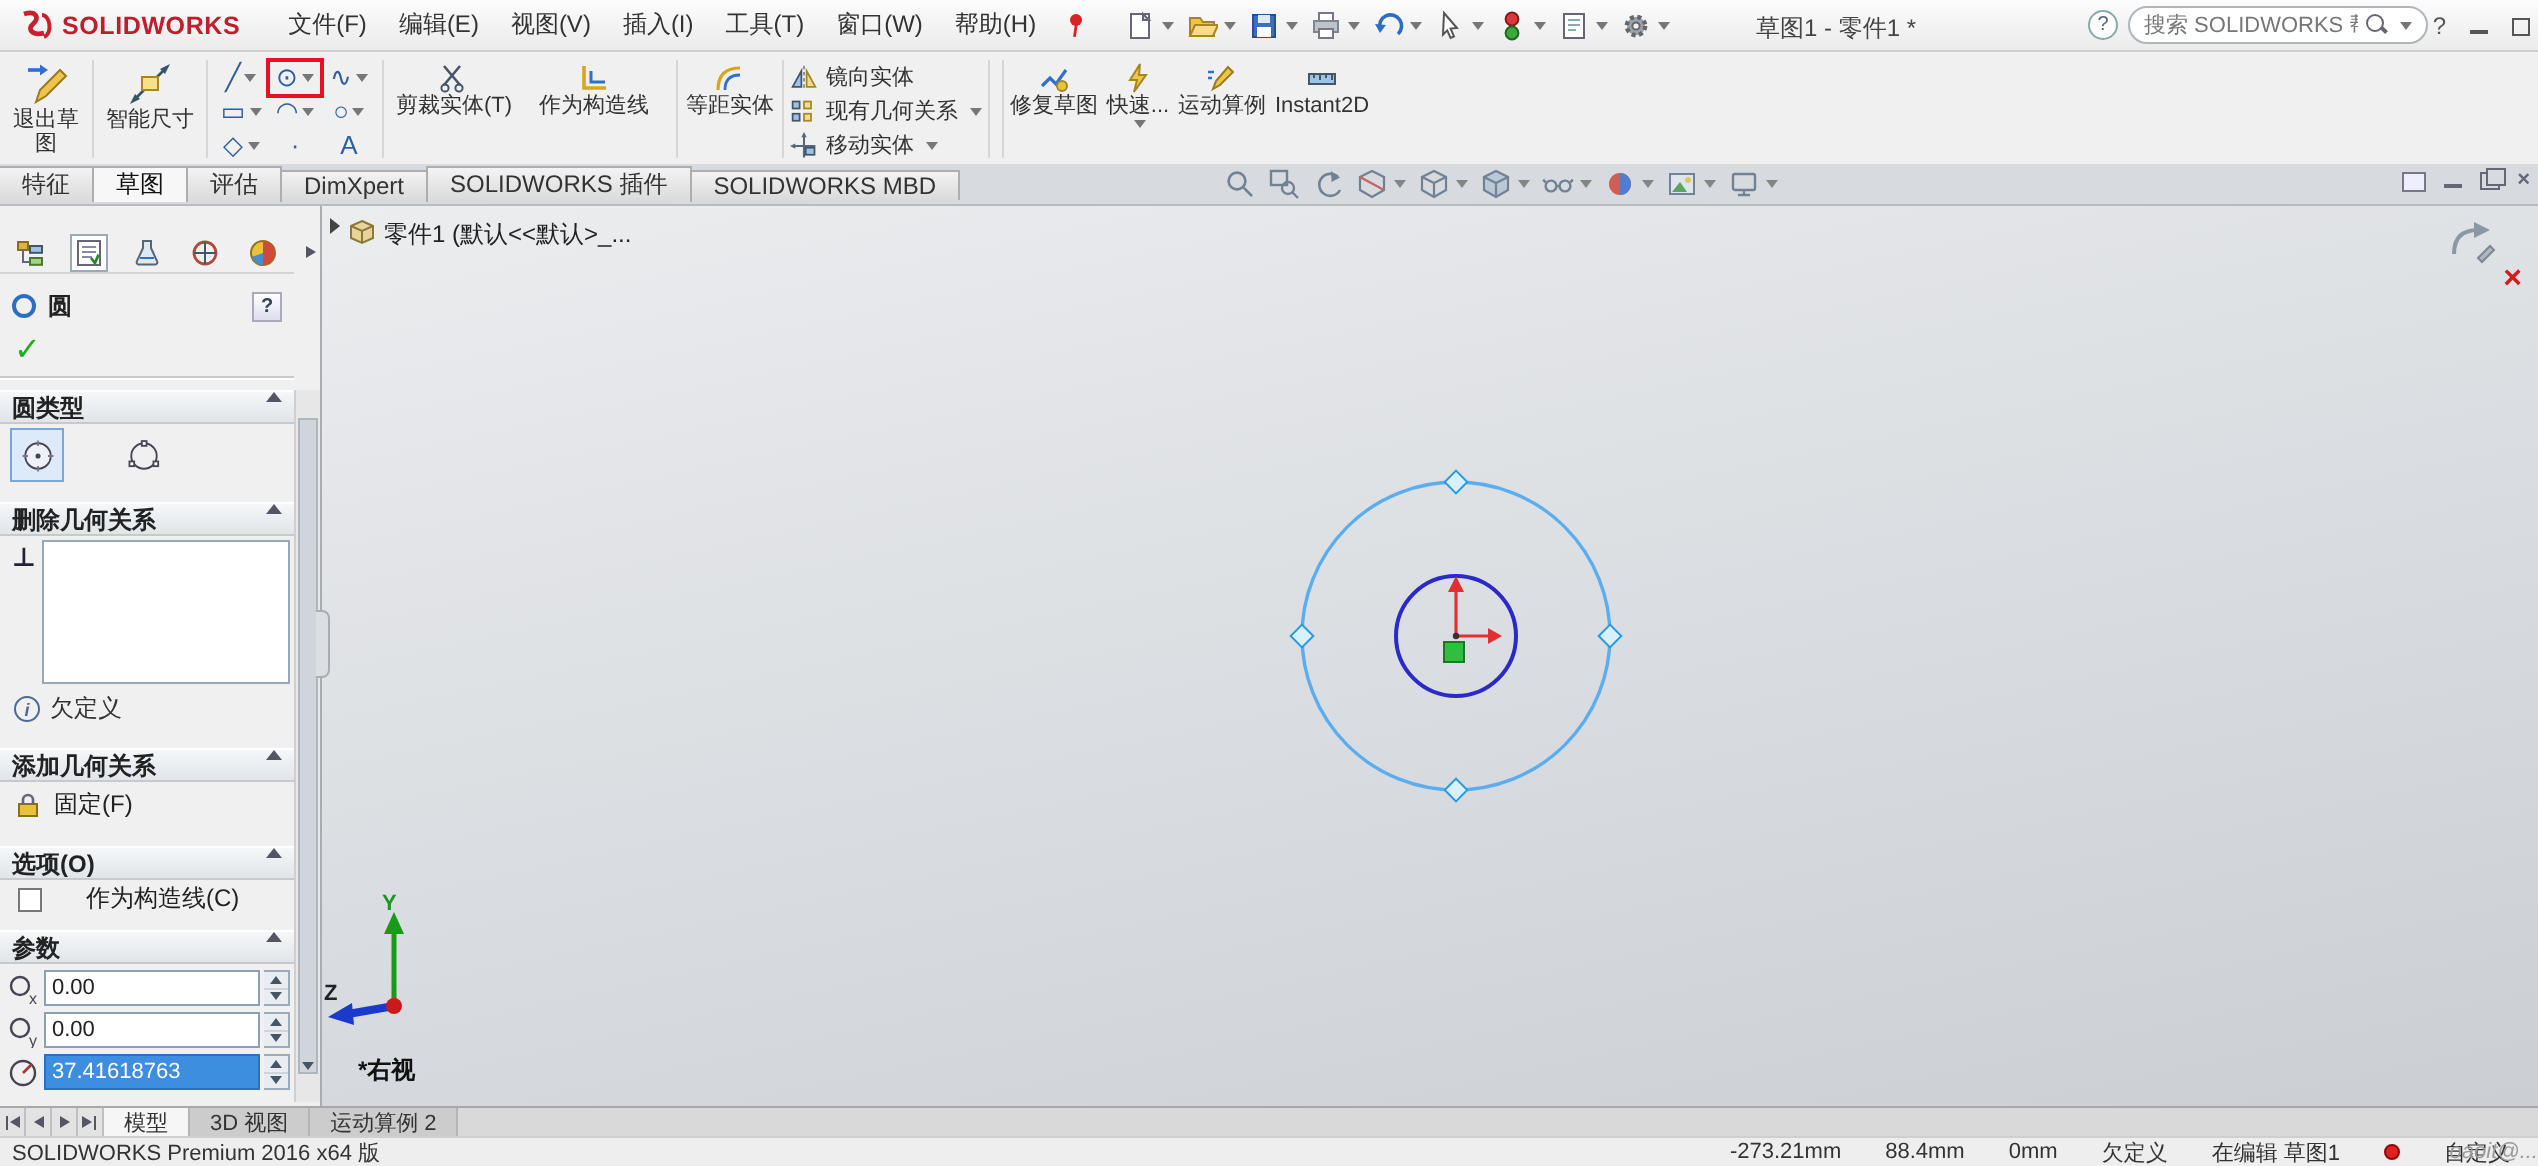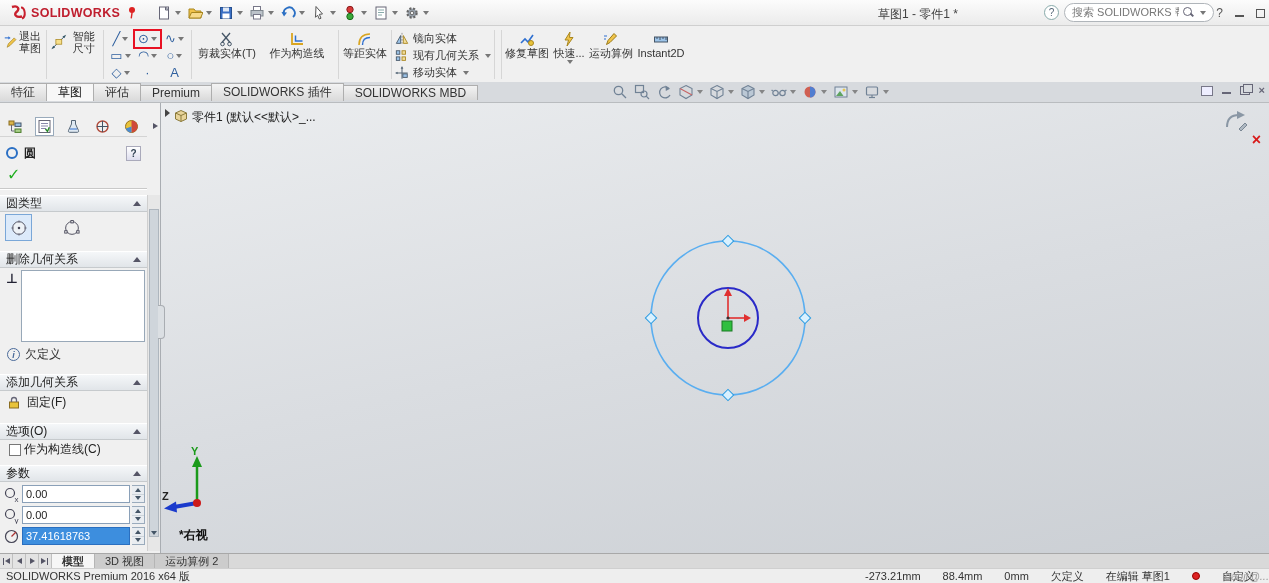--- a/index.html
+++ b/index.html
@@ -25,21 +25,21 @@
   .mag::before{content:"";position:absolute;left:0;top:0;width:7px;height:7px;border:1.5px solid #667;border-radius:50%}
   .mag::after{content:"";position:absolute;left:7px;top:7px;width:4px;height:1.6px;background:#667;transform:rotate(45deg)}
   .wctr{position:absolute;right:0;top:0;height:26px;display:flex;align-items:center;gap:12px;padding-right:4px}
   .wc-help{color:#555;font-size:12px}
   .wc-min{width:9px;height:8px;border-bottom:2px solid #555}
   .wc-max{width:9px;height:9px;border:1.5px solid #555}
 
   
   .ribbon{position:absolute;top:26px;left:0;right:0;height:56px;background:#f0f0f0;display:flex;align-items:flex-start;padding:3px 3px 0 3px}
   .rb-sep{width:1px;height:49px;background:#d6d6d6;margin:1px 3px;flex:0 0 auto}
-  .rb-big{width:40px;display:flex;flex-direction:row;align-items:center;text-align:center;font-size:11px;line-height:1.1;color:#333;padding-top:1px}
+  .rb-big{width:40px;display:flex;flex-direction:column;align-items:center;text-align:center;font-size:11px;line-height:1.1;color:#333;padding-top:1px}
   .rb-med{display:flex;flex-direction:column;align-items:center;text-align:center;font-size:11px;line-height:1.15;color:#333;padding-top:2px}
   .rb-stack{display:flex;flex-direction:column;gap:2px;padding-top:2px}
   .rb-row{display:flex;align-items:center;gap:4px;font-size:11px;height:15px;color:#333;white-space:nowrap}
   .tgrid{display:grid;grid-template-columns:repeat(3,27px);grid-auto-rows:17px;align-items:center;justify-items:center;padding-top:1px}
   .tcell{display:flex;align-items:center;justify-content:center;font-size:13px;color:#2e5f9e;width:25px;height:16px}
   .tcell.hl{outline:2px solid #e81123}
   .tg{line-height:1}
   .i24{width:24px;height:24px}.i20{width:20px;height:20px}.i16{width:16px;height:16px}.i14{width:14px;height:14px}
 
   
@@ -59,31 +59,31 @@
   .pm{position:absolute;top:103px;left:0;width:161px;height:450px;background:#f0f0f0;border-right:1px solid #a9adb2;font-size:12px}
   .pm-tabs{position:absolute;left:0;top:13px;width:147px;height:21px;display:flex;align-items:center;gap:10px;padding-left:6px;border-bottom:1px solid #d4d4d4}
   .pmtab{padding:1px;border:1px solid transparent}
   .pmtab.active{background:#fff;border-color:#9ab}
   .pm-ovf{width:0;height:0;border-top:3.5px solid transparent;border-bottom:3.5px solid transparent;border-left:5px solid #556;margin-left:2px}
   .pm-title{position:absolute;left:0;top:40px;width:147px;height:20px;display:flex;align-items:center;padding:0 6px;gap:6px;font-weight:bold}
   .circ-ic{width:12px;height:12px;border:2px solid #2a6fc4;border-radius:50%}
   .pm-help{margin-left:auto;width:15px;height:15px;border:1px solid #aab;background:linear-gradient(#fff,#dde);display:flex;align-items:center;justify-content:center;font-size:10px;color:#345}
   .pm-ok{position:absolute;left:7px;top:62px;color:#1fae1f;font-size:16px;font-weight:bold}
   .pm-div{position:absolute;left:0;top:85px;width:147px;height:2px;border-top:1px solid #c9c9c9;border-bottom:1px solid #fff}
-  .sech{position:absolute;left:0;width:147px;height:17px;display:flex;align-items:center;padding:0 6px;background:linear-gradient(#f5f7f9,#e1e5e9);border-top:1px solid #fff;border-bottom:1px solid #c6cacd;font-weight:normal;color:#222}
+  .sech{position:absolute;left:0;width:147px;height:17px;display:flex;align-items:flex-start;padding:0 6px;background:linear-gradient(#f5f7f9,#e1e5e9);border-top:1px solid #fff;border-bottom:1px solid #c6cacd;font-weight:bold;color:#222}
   .chup{margin-left:auto;width:0;height:0;border-left:4px solid transparent;border-right:4px solid transparent;border-bottom:5px solid #556}
   .circbtns{position:absolute;left:5px;top:111px;display:flex;gap:26px}
   .ctb{width:27px;height:27px;border:1px solid transparent;display:flex;align-items:center;justify-content:center;background:transparent}
   .ctb.sel{background:#dceafa;border-color:#7aa7d8}
   .perp{position:absolute;left:6px;top:168px;color:#223;font-size:13px;font-weight:bold}
   .relbox{position:absolute;left:21px;top:167px;width:124px;height:72px;background:#fff;border:1px solid #98a8b8}
   .pm-status{position:absolute;left:7px;top:243px;display:flex;align-items:center;gap:5px;color:#333}
   .infoc{width:13px;height:13px;border-radius:50%;border:1px solid #4a6a9a;color:#4a6a9a;font-size:9px;font-style:italic;font-weight:bold;display:flex;align-items:center;justify-content:center}
   .fixrow{position:absolute;left:7px;top:291px;display:flex;align-items:center;gap:6px;color:#222}
-  .optrow{position:absolute;left:9px;top:338px;display:flex;align-items:center;gap:3px;color:#222}
+  .optrow{position:absolute;left:9px;top:338px;display:flex;align-items:center;gap:22px;color:#222}
   .cb{width:12px;height:12px;background:#fff;border:1px solid #777}
   .prow{position:absolute;left:3px;width:142px;height:20px;display:flex;align-items:center;gap:2px}
   .picn{width:17px;flex:0 0 auto}
   .pinp{flex:1;height:18px;background:#fff;border:1px solid #8aa0b8;padding:0 3px;font-size:11px;display:flex;align-items:center;overflow:hidden;white-space:nowrap}
   .pinp.sel{background:#3d8ede;color:#fff;border-color:#2a6fc0}
   .spn{width:13px;height:18px;border:1px solid #9aabbc;border-left:none;display:flex;flex-direction:column;background:#e9edf1;flex:0 0 auto}
   .spn div{flex:1;display:flex;align-items:center;justify-content:center}
   .spn div:first-child{border-bottom:1px solid #cdd4da}
   .tri-u{width:0;height:0;border-left:3px solid transparent;border-right:3px solid transparent;border-bottom:4px solid #456}
   .tri-d{width:0;height:0;border-left:3px solid transparent;border-right:3px solid transparent;border-top:4px solid #456}
@@ -102,41 +102,50 @@
   .sketchsvg{position:absolute;left:0;top:0}
   .triadsvg{position:absolute;left:0;top:342px}
 
   
   .modeltabs{position:absolute;top:553px;left:0;right:0;height:15px;background:#d9d9d9;border-top:1px solid #a8a8a8;display:flex;align-items:stretch;font-size:11px}
   .mt-nav{display:flex;align-items:center;justify-content:center;width:13px;border-right:1px solid #c0c0c0;background:#e3e3e3}
   .tl{width:0;height:0;border-top:3.5px solid transparent;border-bottom:3.5px solid transparent;border-right:5px solid #556}
   .tr{width:0;height:0;border-top:3.5px solid transparent;border-bottom:3.5px solid transparent;border-left:5px solid #556}
   .bar{width:1.5px;height:7px;background:#556;margin:0 1px}
   .mt-tab{padding:0 10px;display:flex;align-items:center;border-right:1px solid #b5b5b5;background:#cccccc;color:#333;white-space:nowrap}
-  .mt-tab.active{background:#f6f6f6;font-weight:bold}
+  .mt-tab.active{background:#f6f6f6;font-weight:normal}
   .mt-rest{flex:1;background:#d9d9d9}
 
   
   .statusbar{position:absolute;top:568px;left:0;right:0;height:15px;background:#eeeeee;border-top:1px solid #cfcfcf;display:flex;align-items:center;font-size:11px;color:#333;padding:0 6px;white-space:nowrap}
   .sb-right{margin-left:auto;display:flex;align-items:center;gap:22px;margin-right:8px}
   .reddot{width:8px;height:8px;border-radius:50%;background:#d22;border:1px solid #900}
   .wm{position:absolute;right:0;top:1px;color:#9a9a9a;font-size:11px;font-style:italic;pointer-events:none}
 </style>
 </head>
 <body>
 
 <div id="app">
 
   <div class="titlebar">
     <div class="logo">
       <svg width="20" height="16" viewBox="0 0 20 16">
         <path d="M4 2 C10 0 12 4 8.5 7 C5.5 9.5 8 13 14 11.5" fill="none" stroke="#c8202e" stroke-width="2.4"></path>
         <path d="M13 2.5 c4 0 5.5 9 1 11" fill="none" stroke="#c8202e" stroke-width="2"></path>
       </svg>
       <span class="logotext">SOLIDWORKS</span>
+    </div>
+    <div class="menus">
+      <span class="menu">文件(F)</span>
+      <span class="menu">编辑(E)</span>
+      <span class="menu">视图(V)</span>
+      <span class="menu">插入(I)</span>
+      <span class="menu">工具(T)</span>
+      <span class="menu">窗口(W)</span>
+      <span class="menu">帮助(H)</span>
     </div>
     <span class="pinbtn">
       <svg width="12" height="14" viewBox="0 0 12 14">
           <circle cx="6" cy="4" r="3" fill="#d22"></circle>
           <rect x="5.3" y="6.5" width="1.4" height="6" fill="#d22" transform="rotate(8 6 7)"></rect>
         </svg>
     </span>
     <div class="qat">
       <span class="qbtn">
         <svg class="i16" viewBox="0 0 16 16">
@@ -362,21 +371,21 @@
         <path d="M4 6 v2 M7 6 v3 M10 6 v2 M13 6 v3" stroke="#456"></path>
       </svg>
       <span>Instant2D</span>
     </div>
   </div>
 
   <div class="tabstrip">
     <div class="cmtab">特征</div>
     <div class="cmtab active">草图</div>
     <div class="cmtab">评估</div>
-    <div class="cmtab">Premium</div>
+    <div class="cmtab">DimXpert</div>
     <div class="cmtab">SOLIDWORKS 插件</div>
     <div class="cmtab">SOLIDWORKS MBD</div>
 
     <div class="hud">
       <span class="hudb">
         <svg class="i16" viewBox="0 0 16 16" fill="none" stroke="#5f7389" stroke-width="1.3">
             <circle cx="6.5" cy="6.5" r="4.2"></circle>
             <line x1="9.8" y1="9.8" x2="14" y2="14"></line>
           </svg>
       </span>

